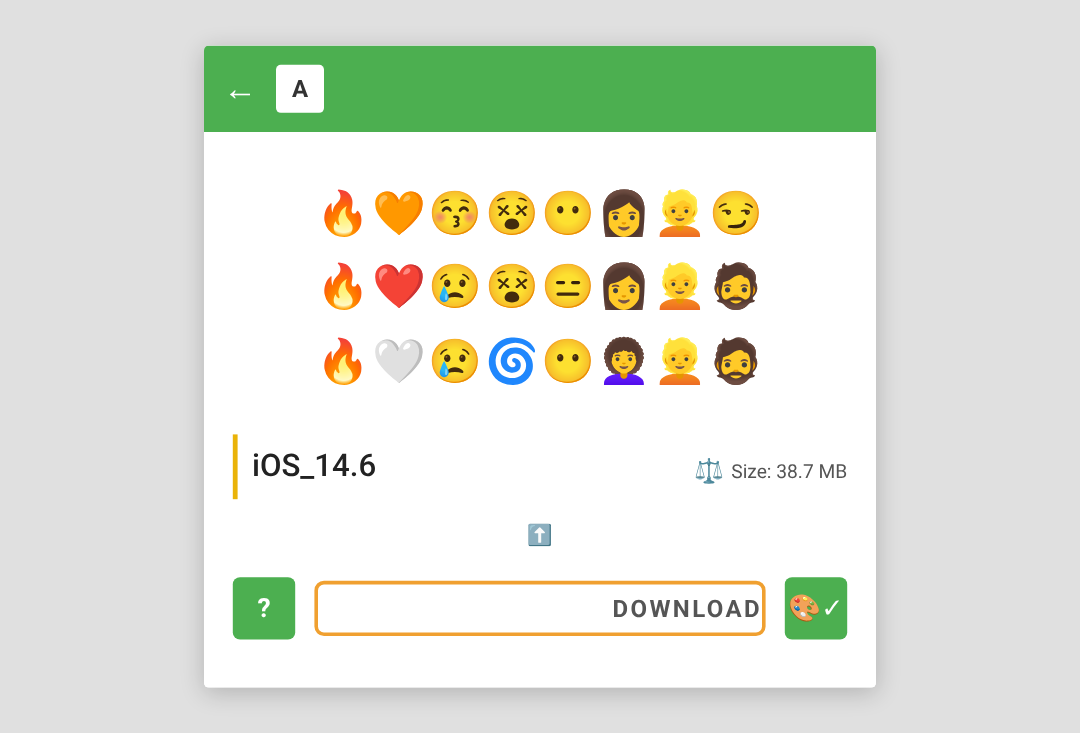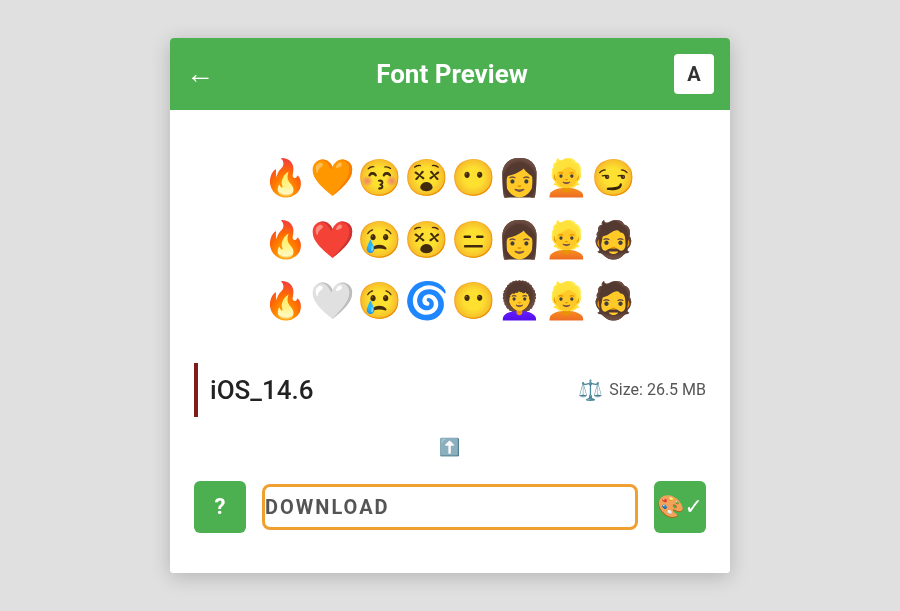--- a/index.html
+++ b/index.html
@@ -83,24 +83,24 @@
 
     .emoji-row {
       display: flex;
       gap: 2px;
       justify-content: center;
     }
 
     
     .font-info {
       display: flex;
-      align-items: center;
+      align-items: flex-end;
       justify-content: space-between;
       padding: 12px 0;
-      border-left: 4px solid #7f1d1d;
+      border-left: 4px solid #eab308;
       padding-left: 12px;
       margin-bottom: 20px;
     }
 
     .font-name {
       font-size: 26px;
       font-weight: 500;
       color: #222;
     }
 
@@ -156,21 +156,21 @@
     .download-btn {
       flex: 1;
       background: white;
       border: 3px solid #f0a030;
       border-radius: 8px;
       color: #555;
       font-size: 20px;
       font-weight: bold;
       letter-spacing: 2px;
       padding: 8px 0;
-      text-align: left;
+      text-align: right;
       cursor: pointer;
     }
 
     .palette-btn {
       background: #4caf50;
       color: white;
       font-size: 22px;
       width: 52px;
       height: 52px;
       border-radius: 6px;
@@ -181,21 +181,20 @@
       flex-shrink: 0;
     }
   </style>
 </head>
 <body>
 
 <div class="phone-frame">
 
   <div class="header">
     <div class="back-btn">←</div>
-    <div class="header-title">Font Preview</div>
     <div class="header-a-btn">A</div>
   </div>
 
   <div class="content">
 
     <div class="emoji-preview">
       <div class="emoji-row">
         <span>🔥</span>
         <span>🧡</span>
         <span>😚</span>
@@ -224,21 +223,21 @@
         <span>👩‍🦱</span>
         <span>👱</span>
         <span>🧔</span>
       </div>
     </div>
 
     <div class="font-info">
       <div class="font-name">iOS_14.6</div>
       <div class="font-size-info">
         <span class="scale-icon">⚖️</span>
-        <span>Size: 26.5 MB</span>
+        <span>Size: 38.7 MB</span>
       </div>
     </div>
 
     <div class="uploaded-by">
       <span>⬆️</span>
     </div>
 
     <div class="download-row">
       <div class="help-btn">?</div>
       <div class="download-btn">DOWNLOAD</div>

